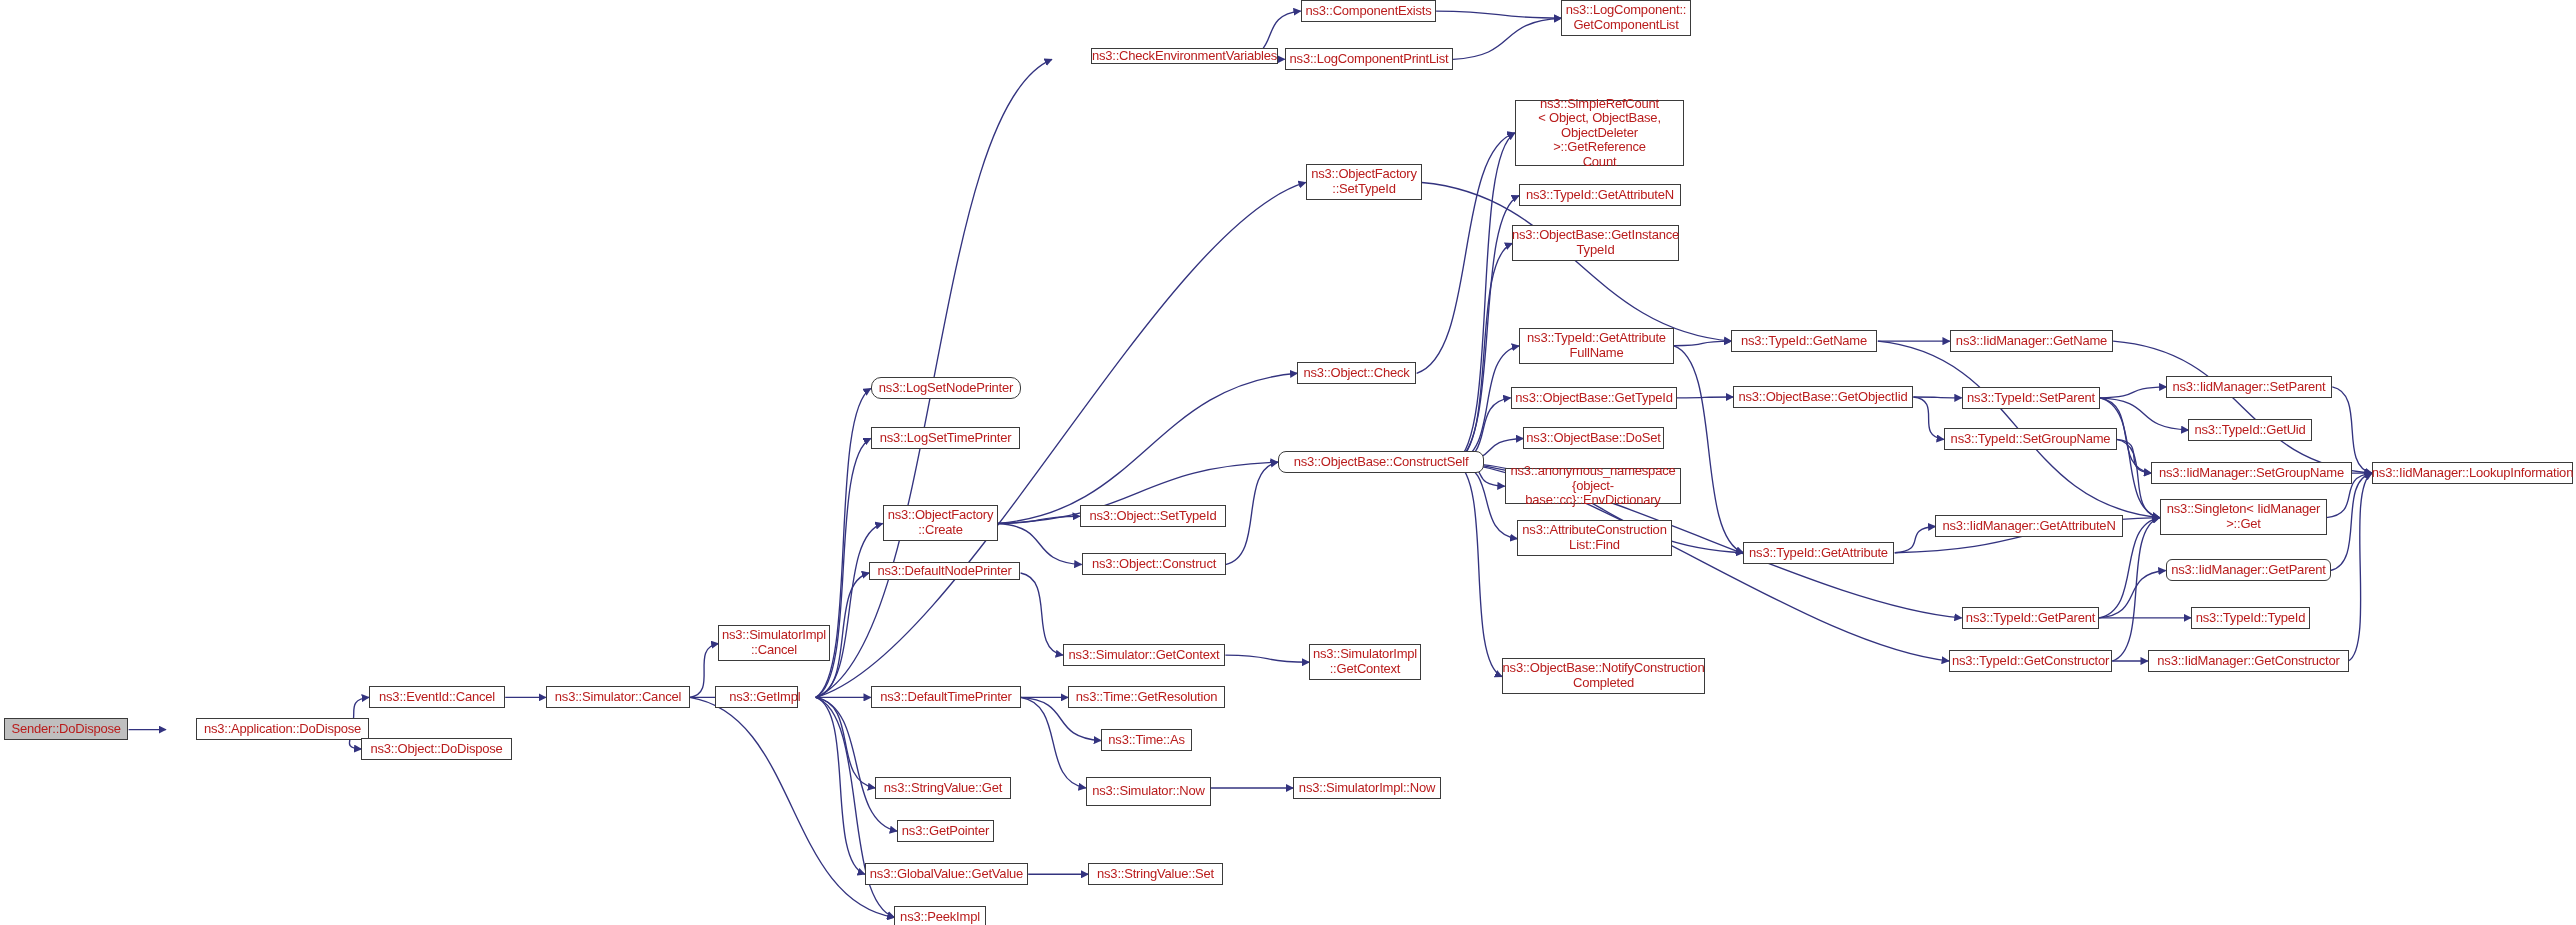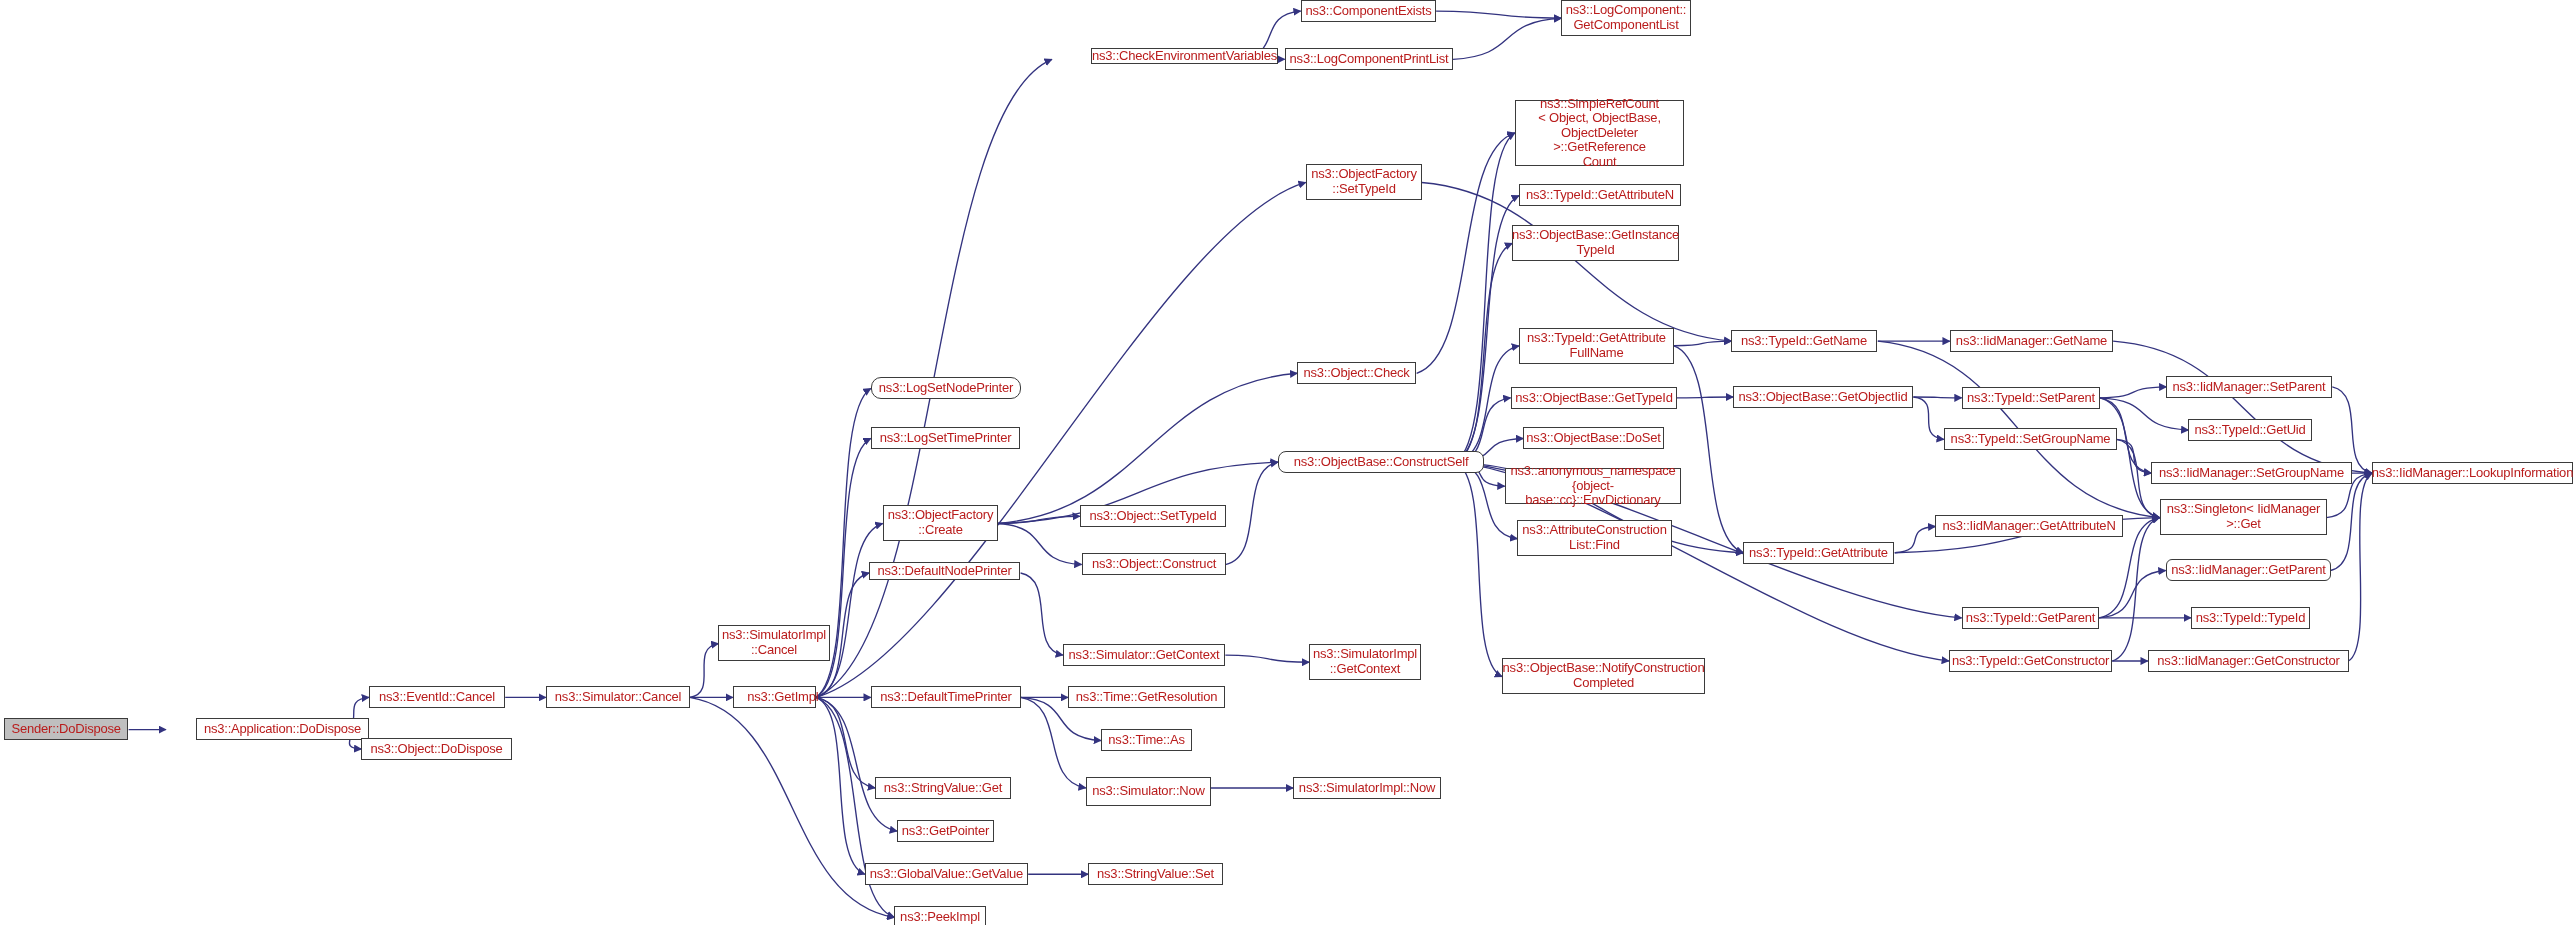--- a/index.html
+++ b/index.html
@@ -131,21 +131,21 @@
       </g>
   </svg>
   <div id="node-layer">
       <div class="node root" style="left: 4.2px; top: 718px; width: 124px; height: 22px; background: rgb(191, 191, 191); border-color: rgb(59, 59, 59);">Sender::DoDispose</div>
       <div class="node" style="left: 166px; top: 718px; width: 173px; height: 22px; border-color: rgb(59, 59, 59); margin-left: 30px;">ns3::Application::DoDispose</div>
       <div class="node" style="left: 369px; top: 686px; width: 136px; height: 22px; border-color: rgb(59, 59, 59);">ns3::EventId::Cancel</div>
       <div class="node" style="left: 361px; top: 738px; width: 151px; height: 22px; border-color: rgb(59, 59, 59);">ns3::Object::DoDispose</div>
       <div class="node" style="left: 546px; top: 686px; width: 144px; height: 22px; border-color: rgb(59, 59, 59);">ns3::Simulator::Cancel</div>
       <div class="node" style="left: 718px; top: 625px; width: 112px; height: 36px; border-color: rgb(59, 59, 59);">ns3::SimulatorImpl
 ::Cancel</div>
-      <div class="node" style="left: 733px; top: 686px; width: 83px; height: 22px; border-color: rgb(59, 59, 59); padding-left: 20px;">ns3::GetImpl</div>
+      <div class="node" style="left: 715px; top: 686px; width: 83px; height: 22px; border-color: rgb(59, 59, 59); padding-left: 20px;">ns3::GetImpl</div>
       <div class="node" style="left: 1052px; top: 48px; width: 187px; height: 16px; border-color: rgb(59, 59, 59); margin-left: 39px;">ns3::CheckEnvironmentVariables</div>
       <div class="node" style="left: 1301px; top: 0px; width: 135px; height: 22px; border-color: rgb(59, 59, 59);">ns3::ComponentExists</div>
       <div class="node" style="left: 1285px; top: 48px; width: 168px; height: 22px; border-color: rgb(59, 59, 59);">ns3::LogComponentPrintList</div>
       <div class="node" style="left: 1561px; top: 0px; width: 130px; height: 36px; border-color: rgb(59, 59, 59);">ns3::LogComponent::
 GetComponentList</div>
       <div class="node" style="left: 871px; top: 377px; width: 150px; height: 22px; border-color: rgb(59, 59, 59); border-radius: 10px;">ns3::LogSetNodePrinter</div>
       <div class="node" style="left: 871px; top: 427px; width: 149px; height: 22px; border-color: rgb(59, 59, 59);">ns3::LogSetTimePrinter</div>
       <div class="node" style="left: 883px; top: 505px; width: 115px; height: 36px; border-color: rgb(59, 59, 59);">ns3::ObjectFactory
 ::Create</div>
       <div class="node" style="left: 869px; top: 562px; width: 151px; height: 18px; border-color: rgb(59, 59, 59);">ns3::DefaultNodePrinter</div>

